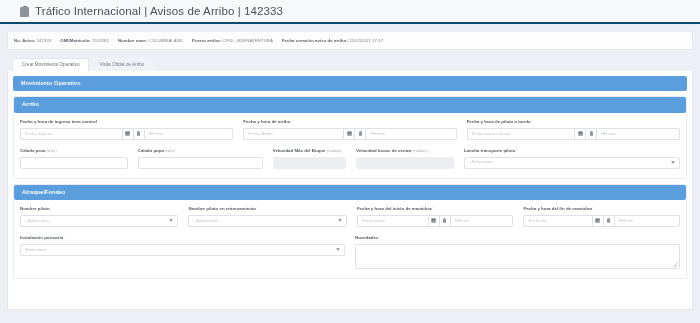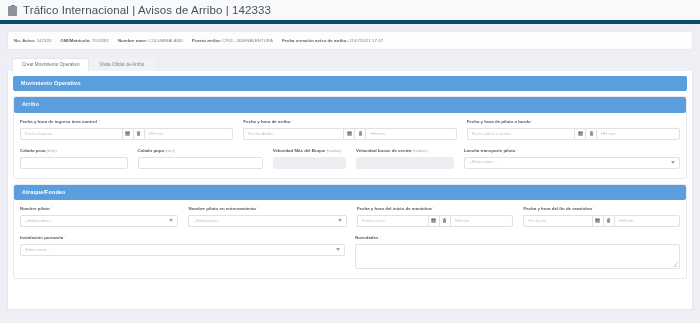--- a/index.html
+++ b/index.html
@@ -10,22 +10,22 @@
     font-family: "Liberation Sans", sans-serif;
     overflow: hidden;
   }
 
   
   .page-header {
     height: 24px;
     background: #f8f9fb;
     display: flex;
     align-items: center;
-    padding: 0 8px;
-    border-bottom: 4px solid #0c4a6e;
+    padding: 0 20px;
+    border-bottom: 2px solid #0c4a6e;
   }
   .clipboard-icon { width: 9px; height: 11px; position: relative; margin-right: 6px; flex: 0 0 auto; }
   .clipboard-icon .body {
     position: absolute; left: 0; top: 1px; width: 9px; height: 10px;
     background: #8d929c; border-radius: 1px;
   }
   .clipboard-icon .clip {
     position: absolute; left: 2.5px; top: 0; width: 4px; height: 2px;
     background: #6f747e; border-radius: 1px;
   }

